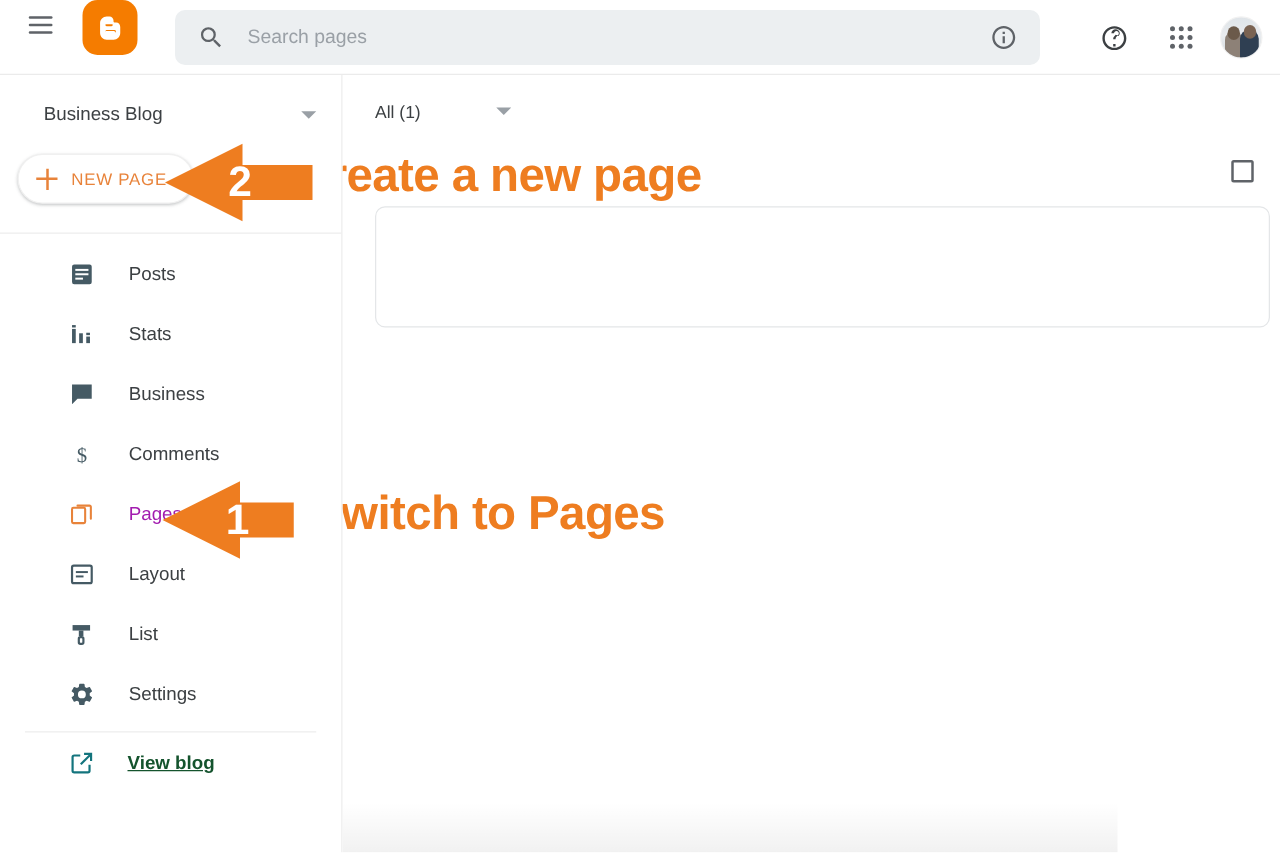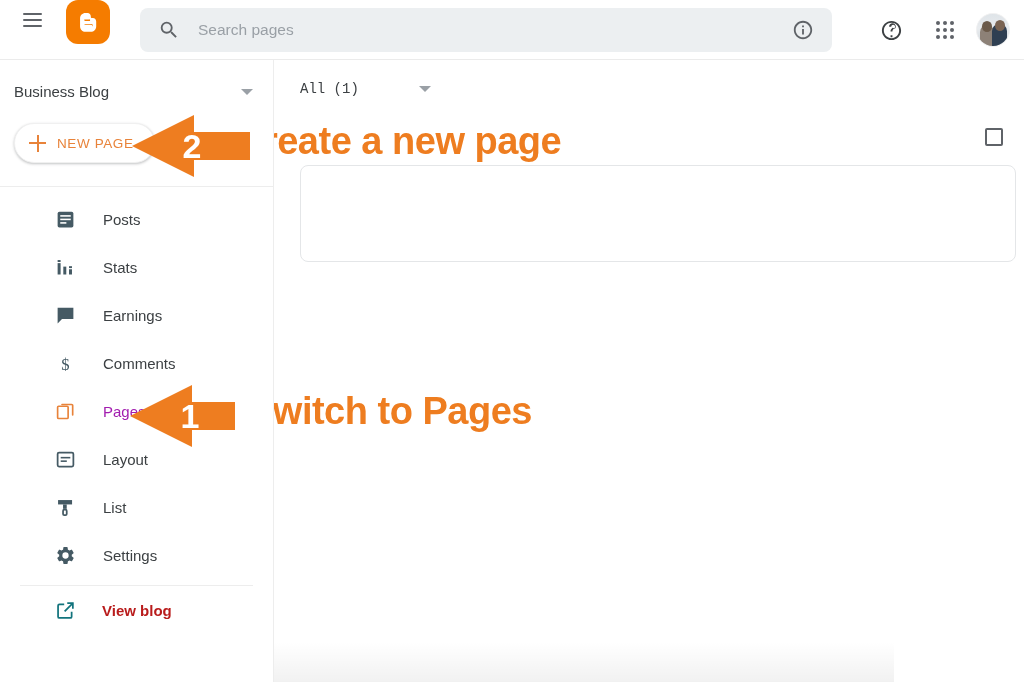--- a/index.html
+++ b/index.html
@@ -80,21 +80,21 @@
     position: absolute; top: 60px; left: 0;
     width: 274px; height: 622px;
     background: #ffffff;
     border-right: 1px solid #ededed;
     z-index: 3;
   }
   .blog-selector {
     height: 63px; display: flex; align-items: center;
     padding: 0 16px 0 14px; cursor: pointer;
   }
-  .blog-selector .bname { font-size: 15px; color: #3c4043; flex: 1; }
+  .blog-selector .bname { font-size: 15px; color: #3c4043; flex: 1; margin-left: 21px; }
   .caret-down {
     width: 0; height: 0;
     border-left: 6px solid transparent;
     border-right: 6px solid transparent;
     border-top: 6px solid #9aa0a6;
     margin-right: 4px;
   }
   .newpage-wrap { padding: 0 0 0 14px; height: 56px; display: flex; align-items: flex-start; }
   .newpage-btn {
     display: inline-flex; align-items: center;
@@ -117,31 +117,31 @@
   .nav-divider { height: 1px; background: #ededed; margin: 7px 0 0 0; }
 
   .navlist { padding-top: 8px; }
   .navitem {
     height: 48px; display: flex; align-items: center;
     padding-left: 27px; cursor: pointer; position: relative; margin-left: 26px;
   }
   .navitem .nicon { width: 24px; height: 24px; flex: none; display: flex; align-items: center; justify-content: center; }
   .navitem .nlabel { margin-left: 26px; font-size: 15px; color: #3c4043; }
   .navitem.active .nlabel { color: #a21caf; }
-  .navitem.viewblog .nlabel { color: #b91c1c; font-weight: 600; margin-left: 25px; }
+  .navitem.viewblog .nlabel { color: #14532d; font-weight: 600; margin-left: 25px; text-decoration: underline; }
 
   .bottom-divider { height:1px; background:#ededed; margin: 6px 20px 0 20px; }
 
   
   .main {
     position: absolute; top: 60px; left: 274px;
     width: 750px; height: 622px;
     background: #fff; overflow: hidden;
   }
-  .filterbar { height: 57px; display: flex; padding-left: 26px; font-family: Liberation Mono, monospace; }
+  .filterbar { height: 57px; display: flex; padding-left: 26px; }
   .filter-chip { display: flex; align-items: center; cursor: pointer; }
   .filter-chip .flabel { font-size: 14px; color: #3c4043; }
   .filter-chip .fcaret {
     width: 0; height: 0; margin-left: 60px;
     border-left: 6px solid transparent; border-right: 6px solid transparent;
     border-top: 6px solid #9aa0a6;
   }
 
   .list-header { height: 48px; position: relative; }
   .select-all {
@@ -292,21 +292,21 @@
         </span>
         <span class="nlabel">Stats</span>
       </div>
 
       <div class="navitem">
         <span class="nicon">
           <svg width="21" height="21" viewBox="0 0 24 24" aria-hidden="true">
             <path fill="#455A64" d="M3 3h18v13H8l-5 5V3z"></path>
           </svg>
         </span>
-        <span class="nlabel">Earnings</span>
+        <span class="nlabel">Business</span>
       </div>
 
       <div class="navitem">
         <span class="nicon">
           <svg width="21" height="21" viewBox="0 0 24 24" aria-hidden="true">
             <text x="12" y="19" font-size="19" font-family="Liberation Serif, serif" fill="#455A64" text-anchor="middle">$</text>
           </svg>
         </span>
         <span class="nlabel">Comments</span>
       </div>

